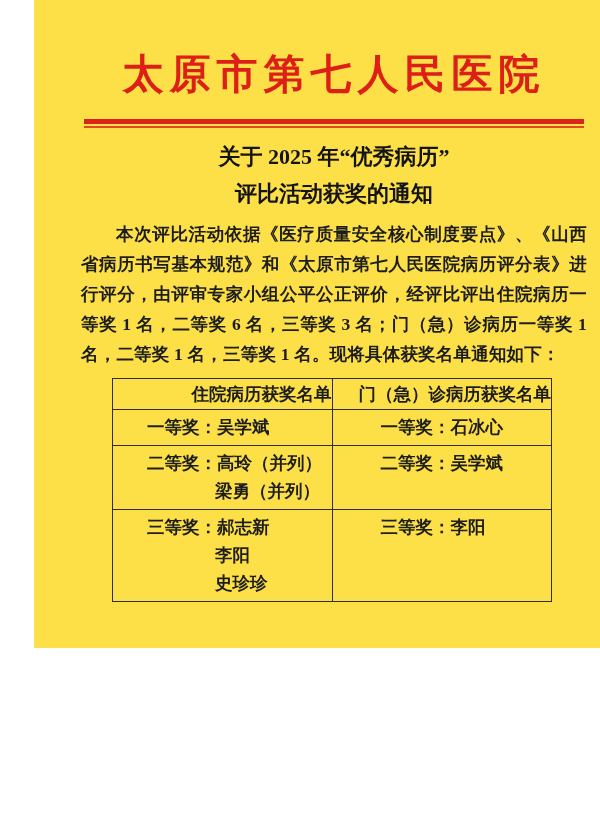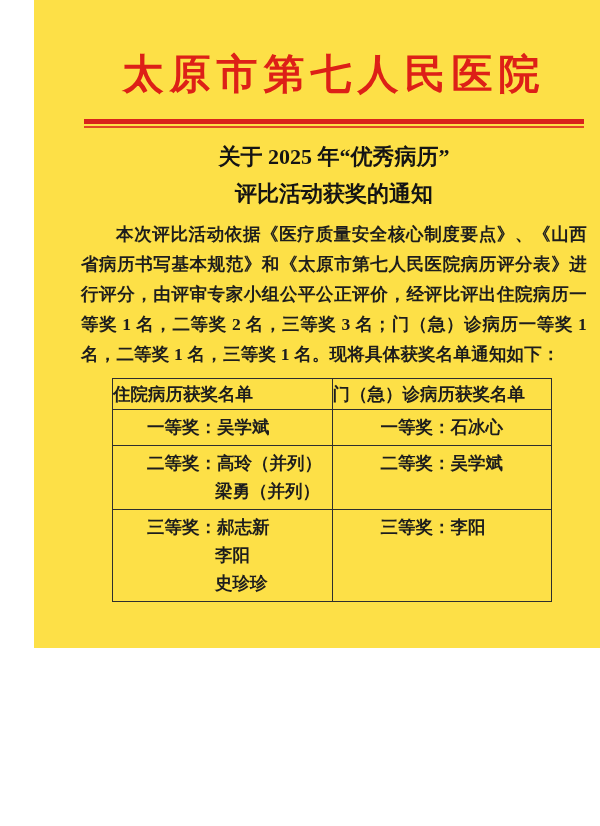--- a/index.html
+++ b/index.html
@@ -44,21 +44,21 @@
     margin: 9px 0 0 78px;
     width: 440px;
     border-collapse: collapse;
     table-layout: fixed;
   }
   table.awards th, table.awards td {
     border: 1.6px solid #2e2e2e;
     font-size: 17.5px;
     font-weight: 700;
   }
-  table.awards th { height: 30px; text-align: left; padding: 0; }
+  table.awards th { height: 30px; text-align: right; padding: 0; }
   table.awards td { vertical-align: top; padding: 3px 0 4px; }
   td .line { line-height: 28px; font-weight: 600; }
   td.cell-left .line  { padding-left: 34px; }
   td.cell-left .cont  { padding-left: 102px; }
   td.cell-right .line { padding-left: 48px; }
   .signoff {
     position: absolute;
     top: 688px; right: 84px;
     width: 136px;
     text-align: center;
@@ -90,21 +90,21 @@
   <div class="sep">
     <div class="sep-a"></div>
     <div class="sep-b"></div>
   </div>
 
   <div class="doc-title">
     <div>关于 2025 年“优秀病历”</div>
     <div>评比活动获奖的通知</div>
   </div>
 
-  <p class="para">本次评比活动依据《医疗质量安全核心制度要点》、《山西省病历书写基本规范》和《太原市第七人民医院病历评分表》进行评分，由评审专家小组公平公正评价，经评比评出住院病历一等奖 1 名，二等奖 2 名，三等奖 3 名；门（急）诊病历一等奖 1 名，二等奖 1 名，三等奖 1 名。现将具体获奖名单通知如下：</p>
+  <p class="para">本次评比活动依据《医疗质量安全核心制度要点》、《山西省病历书写基本规范》和《太原市第七人民医院病历评分表》进行评分，由评审专家小组公平公正评价，经评比评出住院病历一等奖 1 名，二等奖 6 名，三等奖 3 名；门（急）诊病历一等奖 1 名，二等奖 1 名，三等奖 1 名。现将具体获奖名单通知如下：</p>
 
   <table class="awards">
     <thead>
       <tr>
         <th>住院病历获奖名单</th>
         <th>门（急）诊病历获奖名单</th>
       </tr>
     </thead>
     <tbody>
       <tr>

